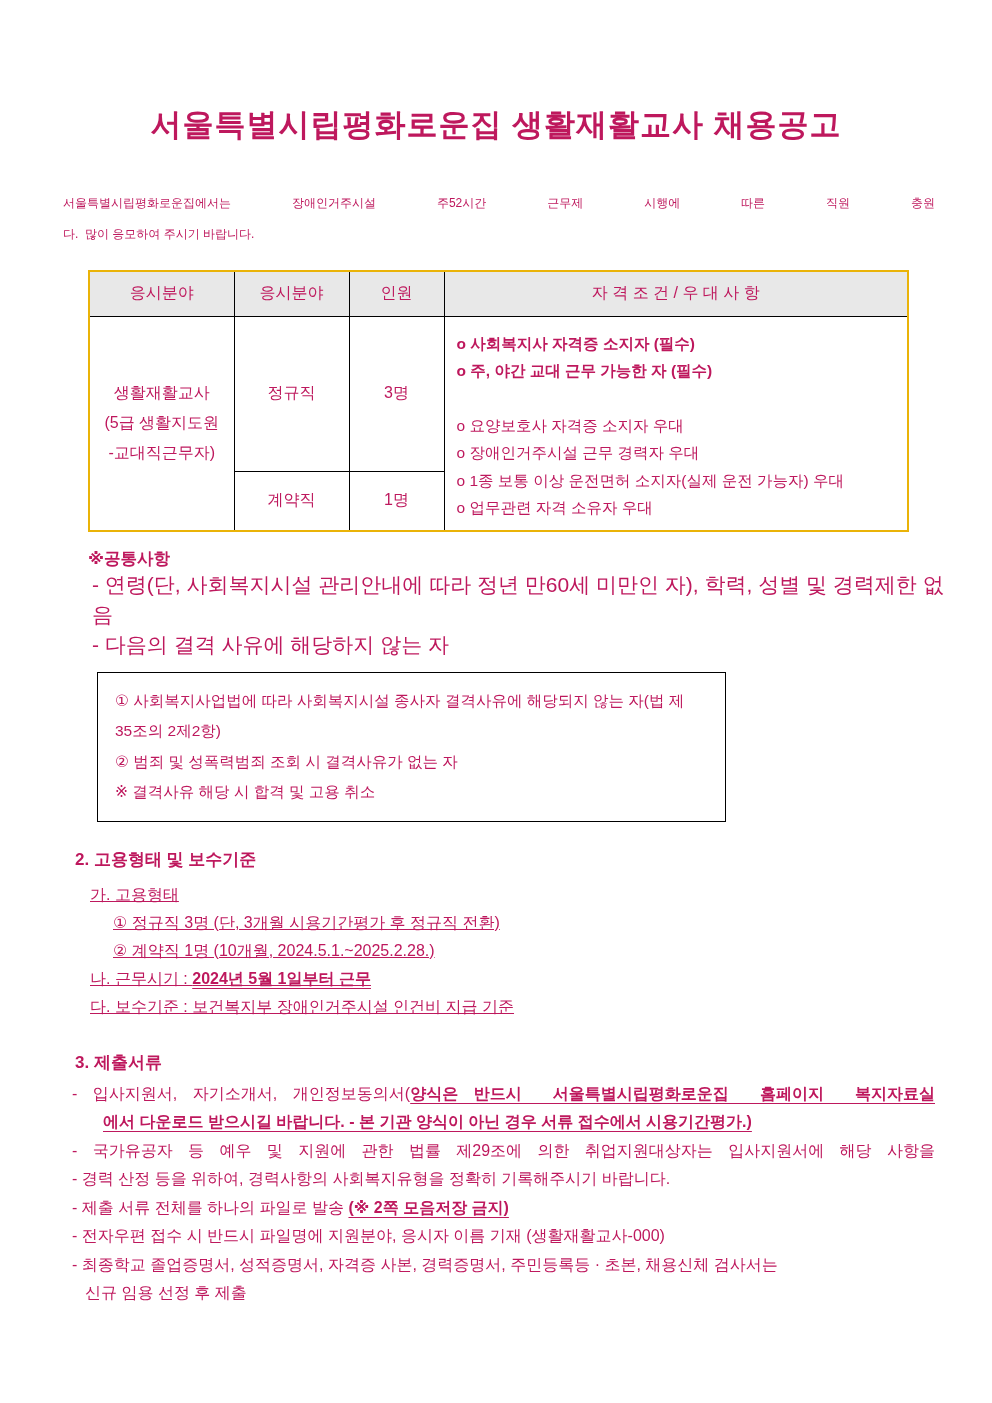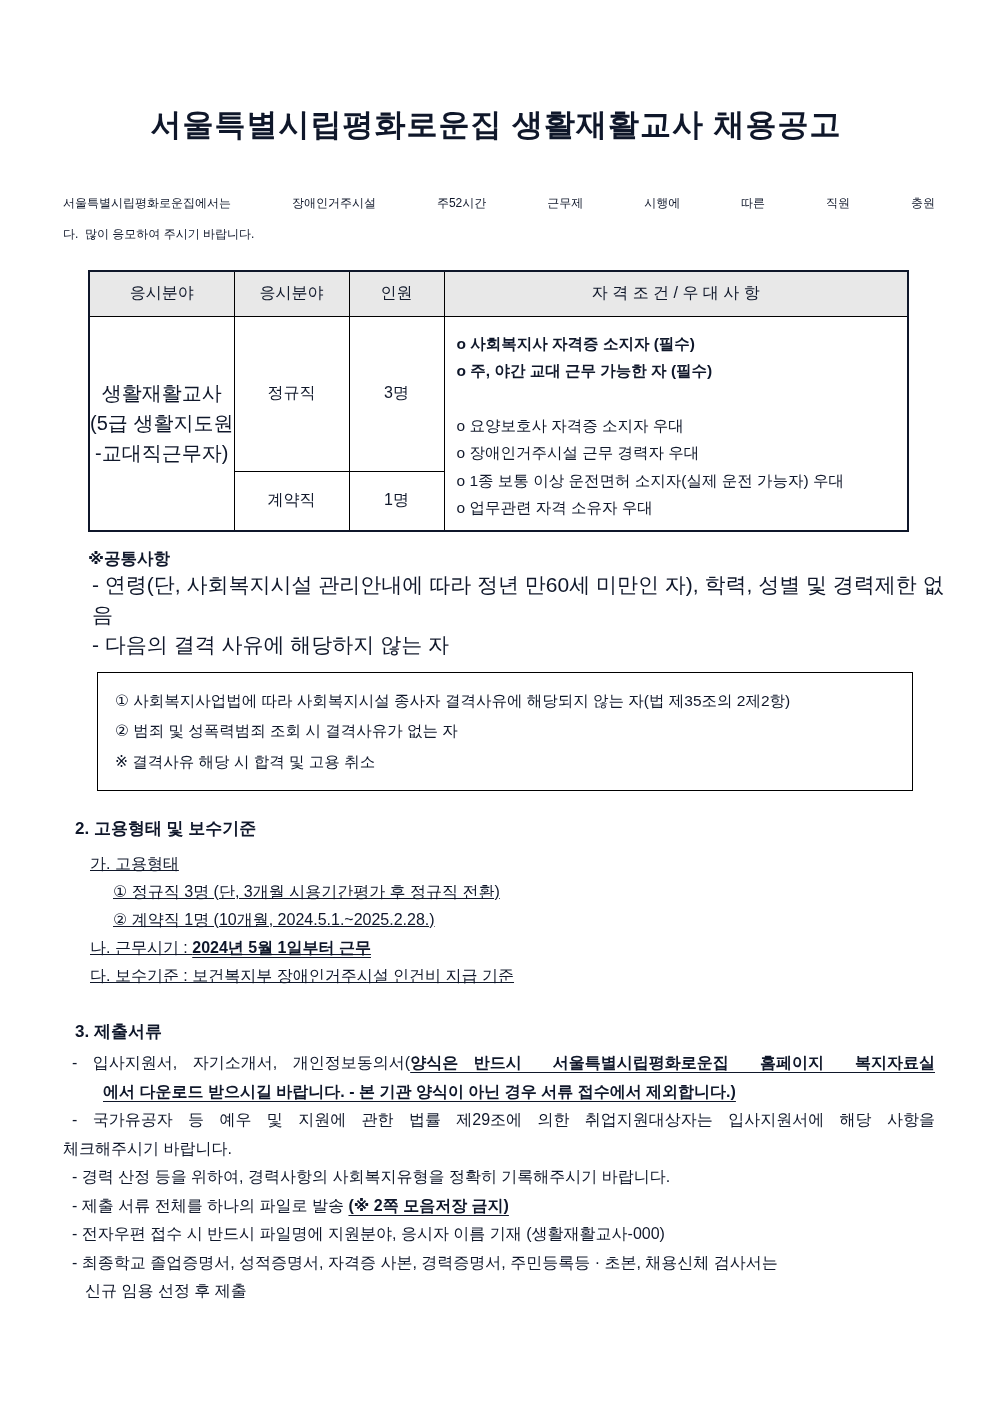--- a/index.html
+++ b/index.html
@@ -3,21 +3,21 @@
 <meta charset="utf-8">
 <style>
   * { margin: 0; padding: 0; box-sizing: border-box; }
   html, body { background: #d8d8d8; }
   .page {
     position: relative;
     width: 992px;
     height: 1403px;
     margin: 0 auto;
     background: #ffffff;
-    color: #0f172a;
+    color: #be185d;
     font-family: "Liberation Sans", "DejaVu Sans", sans-serif;
     overflow: hidden;
   }
   .title {
     padding-top: 104px;
     text-align: center;
     font-size: 31px;
     font-weight: 700;
     letter-spacing: 1px;
     white-space: pre-wrap;
@@ -31,44 +31,44 @@
     font-weight: 600;
     white-space: pre-wrap;
   }
   .sec1-heading { margin-top: 38px; }
   
   table.recruit {
     margin: 20px 0 0 88px;
     width: 819px;
     border-collapse: collapse;
     table-layout: fixed;
-    border: 2px solid #0f172a;
+    border: 2px solid #eab308;
     font-size: 16px;
   }
   table.recruit th, table.recruit td { border: 1px solid #000; }
   table.recruit thead th {
     background: #e8e8e8;
     height: 45px;
     font-weight: 500;
     white-space: pre-wrap;
   }
   td.cell-center { text-align: center; vertical-align: middle; }
   tr.row1 { height: 145px; }
   tr.row2 { height: 55px; }
-  td.field-cell { line-height: 30px; font-size: 20px; }
+  td.field-cell { line-height: 30px; font-size: 16px; }
   td.qual-cell { vertical-align: top; padding: 13px 6px 8px 12px; font-size: 15.5px; }
   .qline { line-height: 27.5px; white-space: pre-wrap; }
   .qline.b { font-weight: 700; }
   .qgap { height: 27px; }
   
   .common-title { margin: 16px 0 0 88px; font-size: 16.5px; font-weight: 700; white-space: pre-wrap; }
   .common-item { margin-left: 92px; margin-right: 40px; font-size: 21px; line-height: 30px; white-space: pre-wrap; }
   .dq-box {
     margin: 12px 0 0 97px;
-    width: 816px;
+    width: 629px;
     border: 1px solid #000;
     padding: 13px 24px 13px 17px;
     font-size: 15.5px;
   }
   .dq-line { line-height: 30.5px; white-space: pre-wrap; }
   
   .sec2-heading { margin-top: 26px; }
   .emp-line { font-size: 16px; line-height: 28px; white-space: pre-wrap; }
   .ml90 { margin-left: 90px; }
   .ml113 { margin-left: 113px; }
@@ -152,23 +152,22 @@
     <div class="emp-line ml90">가. 고용형태</div>
     <div class="emp-line ml113">① 정규직 3명 (단, 3개월 시용기간평가 후 정규직 전환)</div>
     <div class="emp-line ml113">② 계약직 1명 (10개월, 2024.5.1.~2025.2.28.)</div>
     <div class="emp-line ml90"><span>나. 근무시기 : </span><span class="bu">2024년 5월 1일부터 근무</span></div>
     <div class="emp-line ml90">다. 보수기준 : 보건복지부 장애인거주시설 인건비 지급 기준</div>
   </div>
 
   <div class="sec-heading sec3-heading">3. 제출서류</div>
   <div class="doc-block">
     <div class="doc-line ind9 j"><span>- 입사지원서, 자기소개서, 개인정보동의서(</span><span class="bu">양식은 반드시  서울특별시립평화로운집  홈페이지  복지자료실</span></div>
-    <div class="doc-line ind40"><span class="bu">에서 다운로드 받으시길 바랍니다. - 본 기관 양식이 아닌 경우 서류 접수에서 제외합니다.)</span></div>
+    <div class="doc-line ind40"><span class="bu">에서 다운로드 받으시길 바랍니다. - 본 기관 양식이 아닌 경우 서류 접수에서 시용기간평가.)</span></div>
     <div class="doc-line ind9 j">- 국가유공자 등 예우 및 지원에 관한 법률 제29조에 의한 취업지원대상자는 입사지원서에 해당 사항을</div>
-    <div class="doc-line">체크해주시기 바랍니다.</div>
     <div class="doc-line ind9">- 경력 산정 등을 위하여, 경력사항의 사회복지유형을 정확히 기록해주시기 바랍니다.</div>
     <div class="doc-line ind9"><span>- 제출 서류 전체를 하나의 파일로 발송 </span><span class="bu">(※ 2쪽 모음저장 금지)</span></div>
     <div class="doc-line ind9">- 전자우편 접수 시 반드시 파일명에 지원분야, 응시자 이름 기재 (생활재활교사-000)</div>
     <div class="doc-line ind9">- 최종학교 졸업증명서, 성적증명서, 자격증 사본, 경력증명서, 주민등록등 · 초본, 채용신체 검사서는</div>
     <div class="doc-line ind22">신규 임용 선정 후 제출</div>
   </div>
 
 </div>
 
 </body></html>

